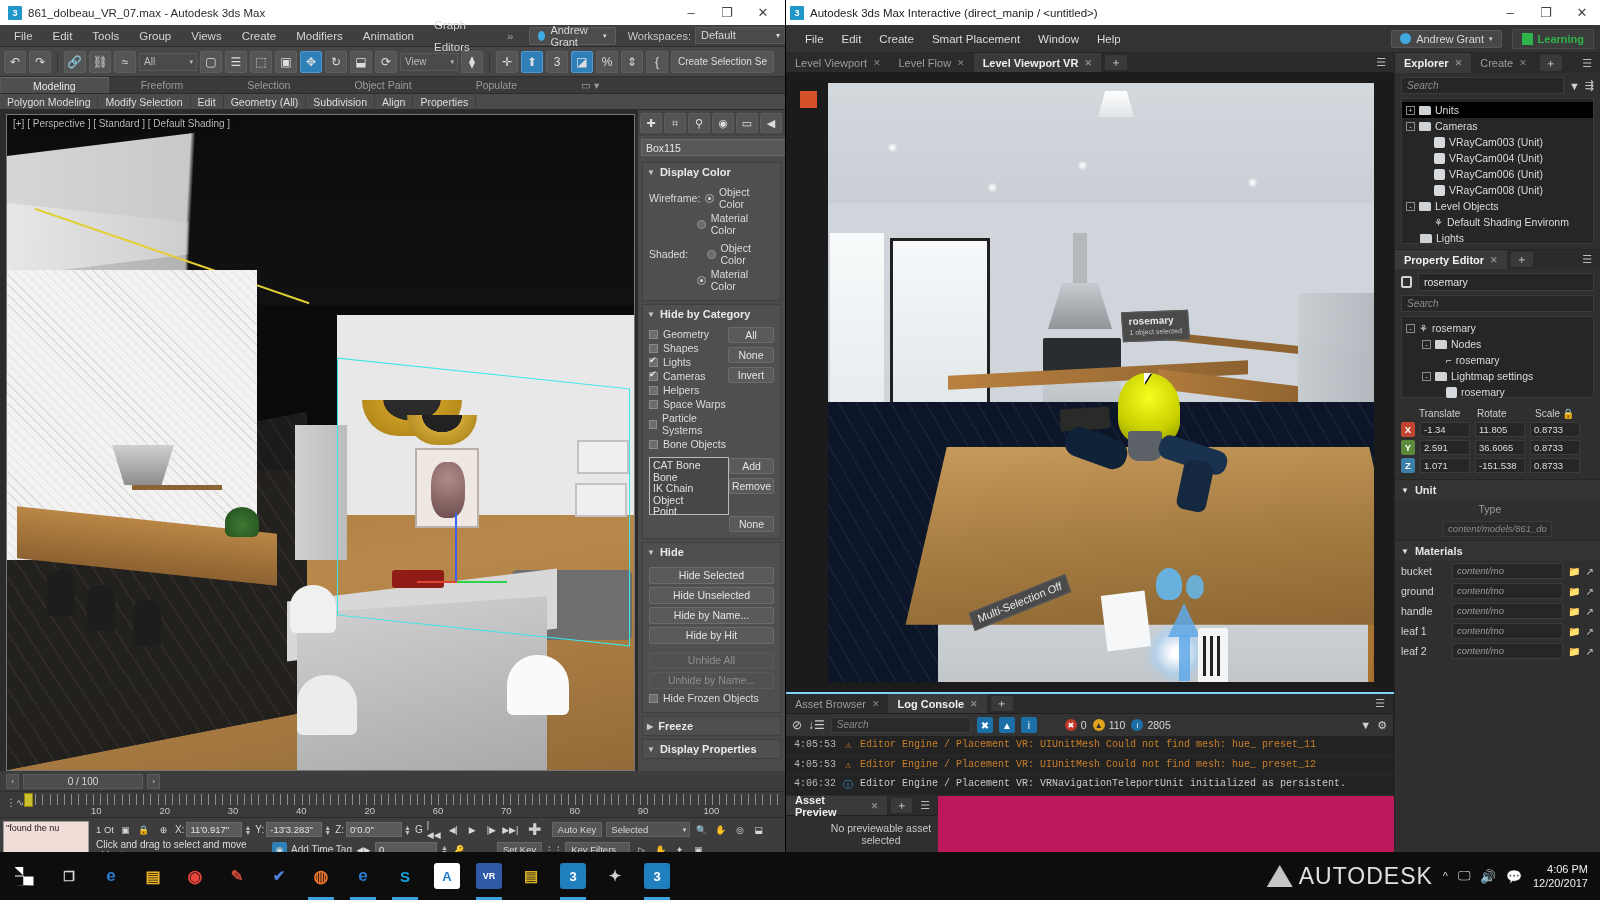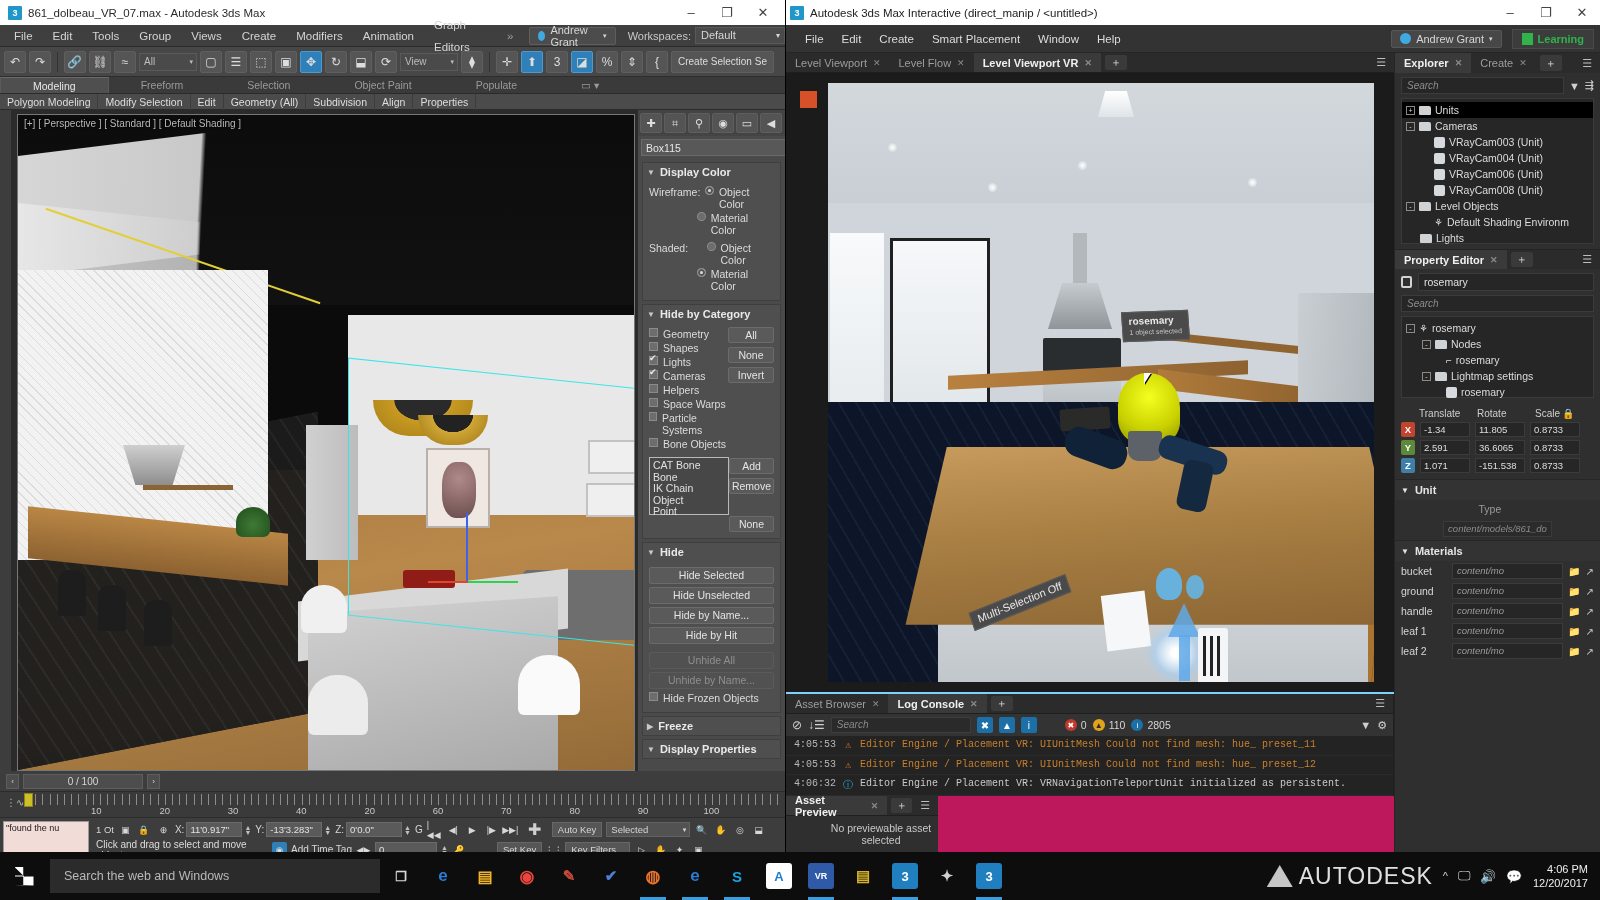--- a/index.html
+++ b/index.html
@@ -45,21 +45,21 @@
   .ribbon { height:17px;background:#3a3a3a;display:flex;align-items:flex-end;
             border-bottom:1px solid #2b2b2b; }
   .rtab { padding:0 32px;height:16px;line-height:16px;font-size:10.5px;color:#9a9a9a; }
   .rtab.act { background:#4f4f4f; color:#e8e8e8; border-top:1px solid #6a6a6a;
               border-left:1px solid #5a5a5a;border-right:1px solid #5a5a5a; }
   .ribbon2 { height:16px;background:#4b4b4b;display:flex;align-items:center;
              border-bottom:1px solid #2b2b2b; }
   .r2 { padding:0 7px;font-size:10.5px;color:#dedede;border-right:1px solid #3c3c3c;
         line-height:16px;height:16px; }
 
-  .maxbody { position:relative;height:661px; display:flex; background:#2b2b2b;margin-left:11px; }
+  .maxbody { position:relative;height:661px; display:flex; background:#2b2b2b; }
   .vport { position:relative; flex:1; margin:4px 2px 0 6px; border:1px solid #777;
            overflow:hidden; background:#0b0b0b; }
   .vplabel{position:absolute;left:6px;top:3px;font-size:10px;color:#b9b9b9;z-index:5;
            text-shadow:0 0 3px #000;}
 
   
   .lv-ceil{position:absolute;left:0;top:0;width:100%;height:190px;
      background:linear-gradient(180deg,#0c0c0c,#111);}
   .lv-beamA{position:absolute;left:-40px;top:18px;width:460px;height:120px;
      background:linear-gradient(100deg,#e9e9e9 0%, #d7d7d7 48%, transparent 49%);
@@ -130,21 +130,21 @@
   .cpbtn{width:22px;height:20px;background:#545454;border:1px solid #5e5e5e;border-radius:2px;
          display:flex;align-items:center;justify-content:center;font-size:11px;color:#ddd;}
   .cpname{display:flex;gap:3px;padding:3px;}
   .cpname input{flex:1;background:#585858;border:1px solid #6a6a6a;color:#e6e6e6;
                 font-size:10.5px;height:17px;padding:0 4px;font-family:"Liberation Sans",sans-serif;}
   .roll{margin:3px 4px 0 4px;background:#4f4f4f;border:1px solid #3f3f3f;}
   .rollhd{font-size:11px;font-weight:bold;color:#e9e9e9;padding:3px 4px;background:#4f4f4f;
           display:flex;align-items:center;gap:5px;}
   .rollhd .caret{font-size:8px;color:#c9c9c9;}
   .rollbody{padding:3px 6px 6px 6px;}
-  .rw{display:flex;align-items:flex-start;gap:5px;margin:2px 0;font-size:10.5px;}
+  .rw{display:flex;align-items:center;gap:5px;margin:2px 0;font-size:10.5px;}
   .lbl{color:#dcdcdc;}
   .rad{width:9px;height:9px;border-radius:50%;background:#6d6d6d;border:1px solid #8a8a8a;
        display:inline-block;}
   .rad.on{background:#d8d8d8;box-shadow:inset 0 0 0 2px #555;}
   .chk{width:9px;height:9px;background:#6d6d6d;border:1px solid #8a8a8a;display:inline-block;}
   .chk.on{background:#6d6d6d;position:relative;}
   .chk.on:after{content:"✔";position:absolute;left:-1px;top:-4px;font-size:9px;color:#e8e8e8;}
   .btn{background:#5a5a5a;border:1px solid #6b6b6b;color:#e4e4e4;font-size:10.5px;
        height:16px;line-height:14px;text-align:center;border-radius:2px;}
   .btn.dis{color:#8f8f8f;background:#515151;border-color:#5a5a5a;}
@@ -1091,21 +1091,20 @@
         <span style="color:#3a9ee0;font-size:11px">ⓘ</span>
         <span>Move Scene Elements</span>
       </span>
     </div>
   </div>
 
   <div class="taskbar">
     <div class="startb">
       <div class="winlogo"></div>
     </div>
-    <div class="srchbox">Search the web and Windows</div>
 
     <div class="taskico">
         <span class="ic" style="color:#d8d8d8">❐</span>
       </div>
     <div class="taskico">
         <span class="ic" style="color:#2b7cd3;font-size:17px">e</span>
       </div>
     <div class="taskico">
         <span class="ic" style="color:#f0b429;font-size:16px">▤</span>
       </div>

